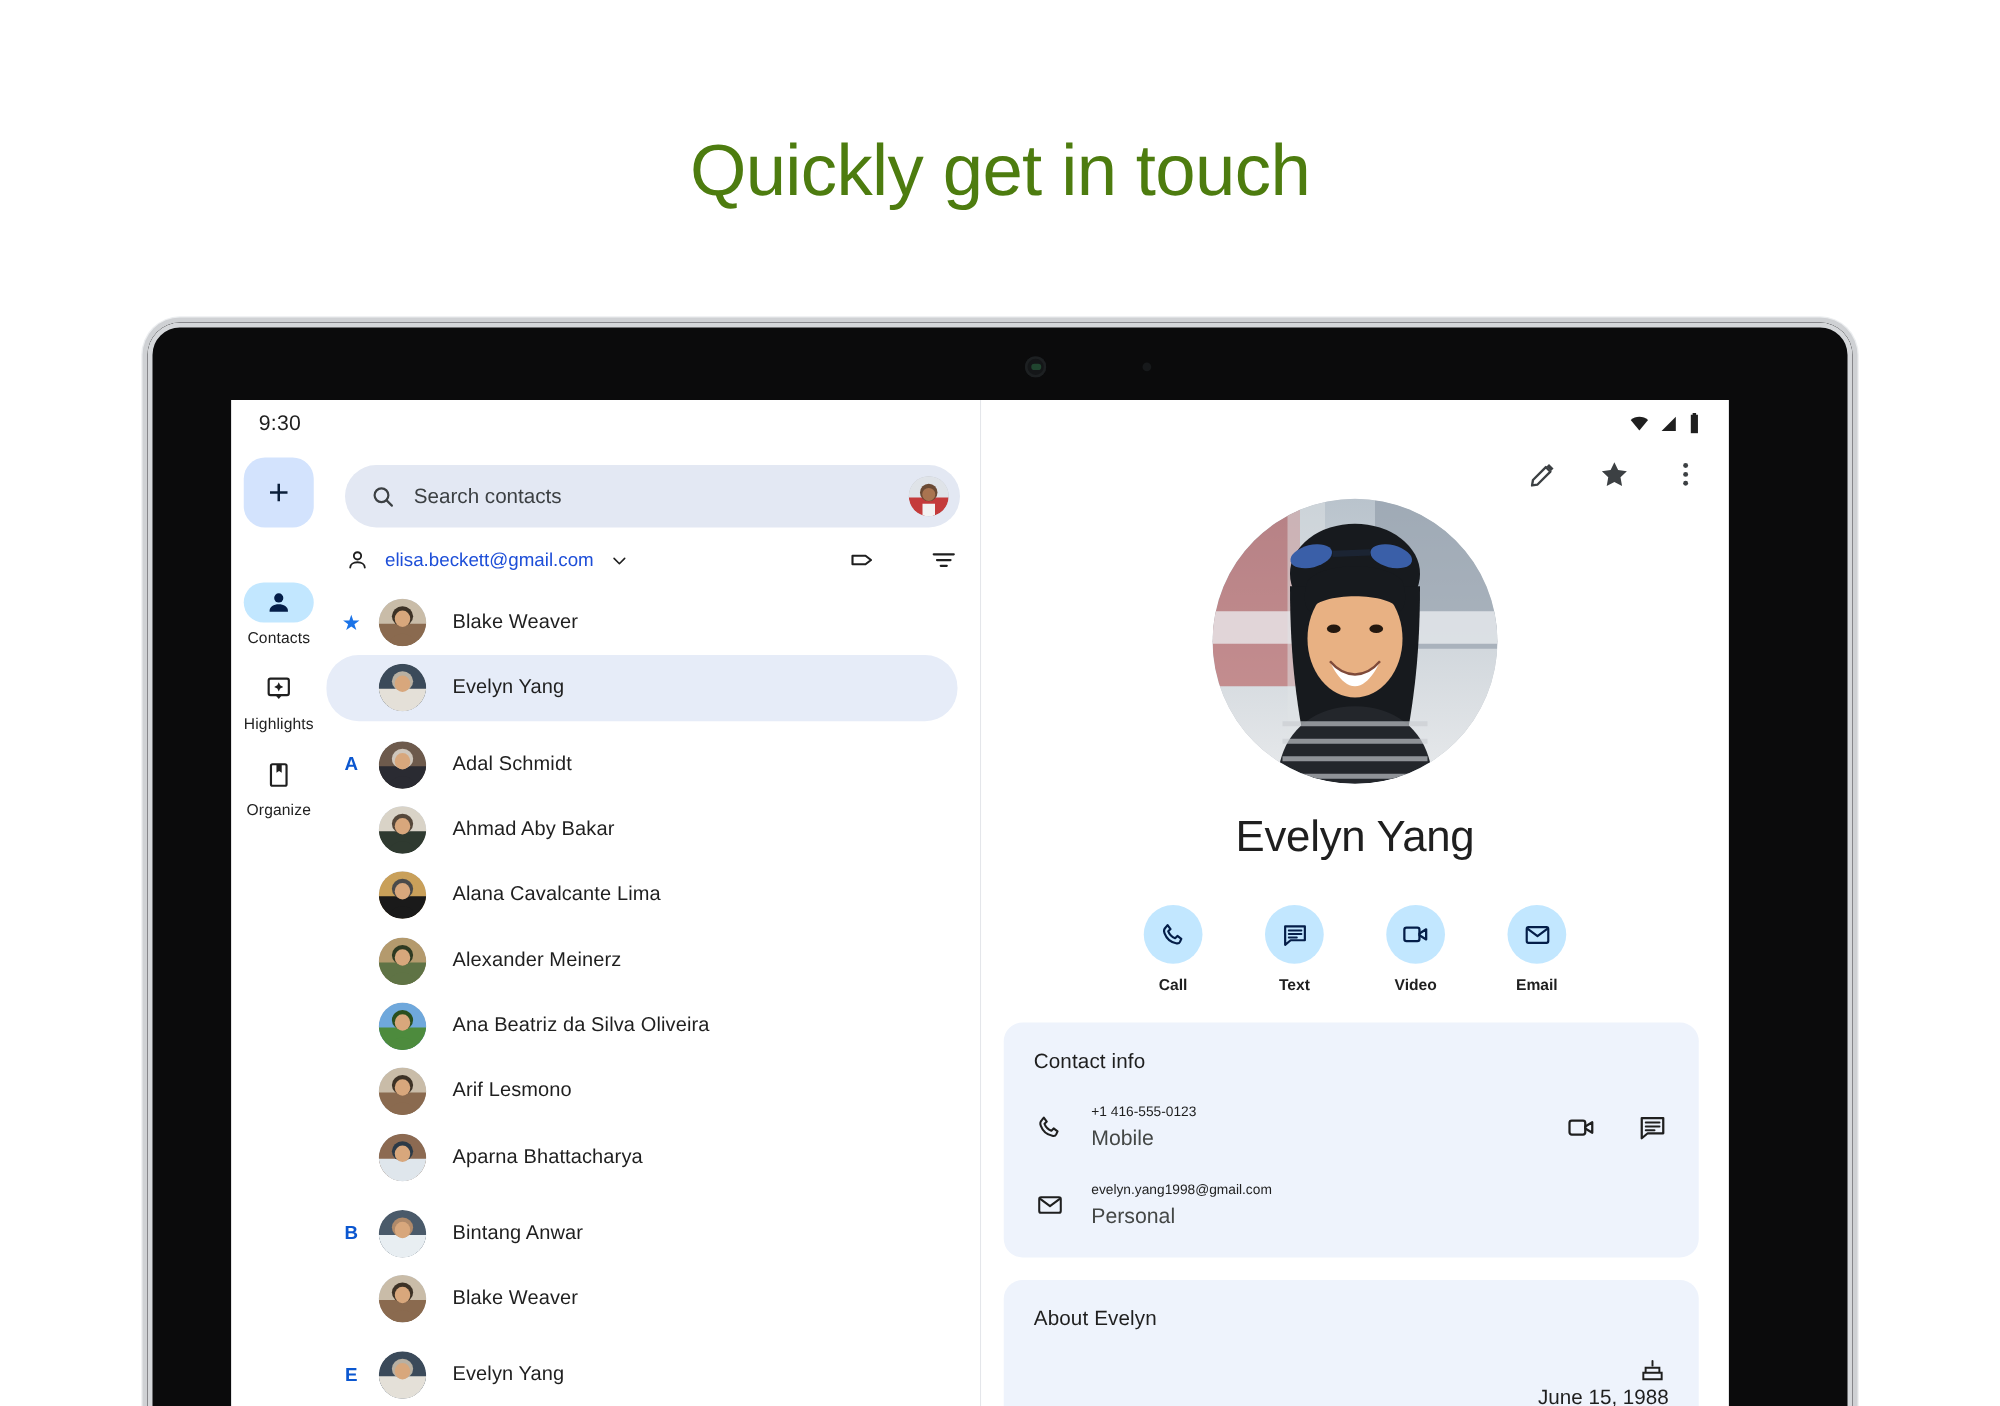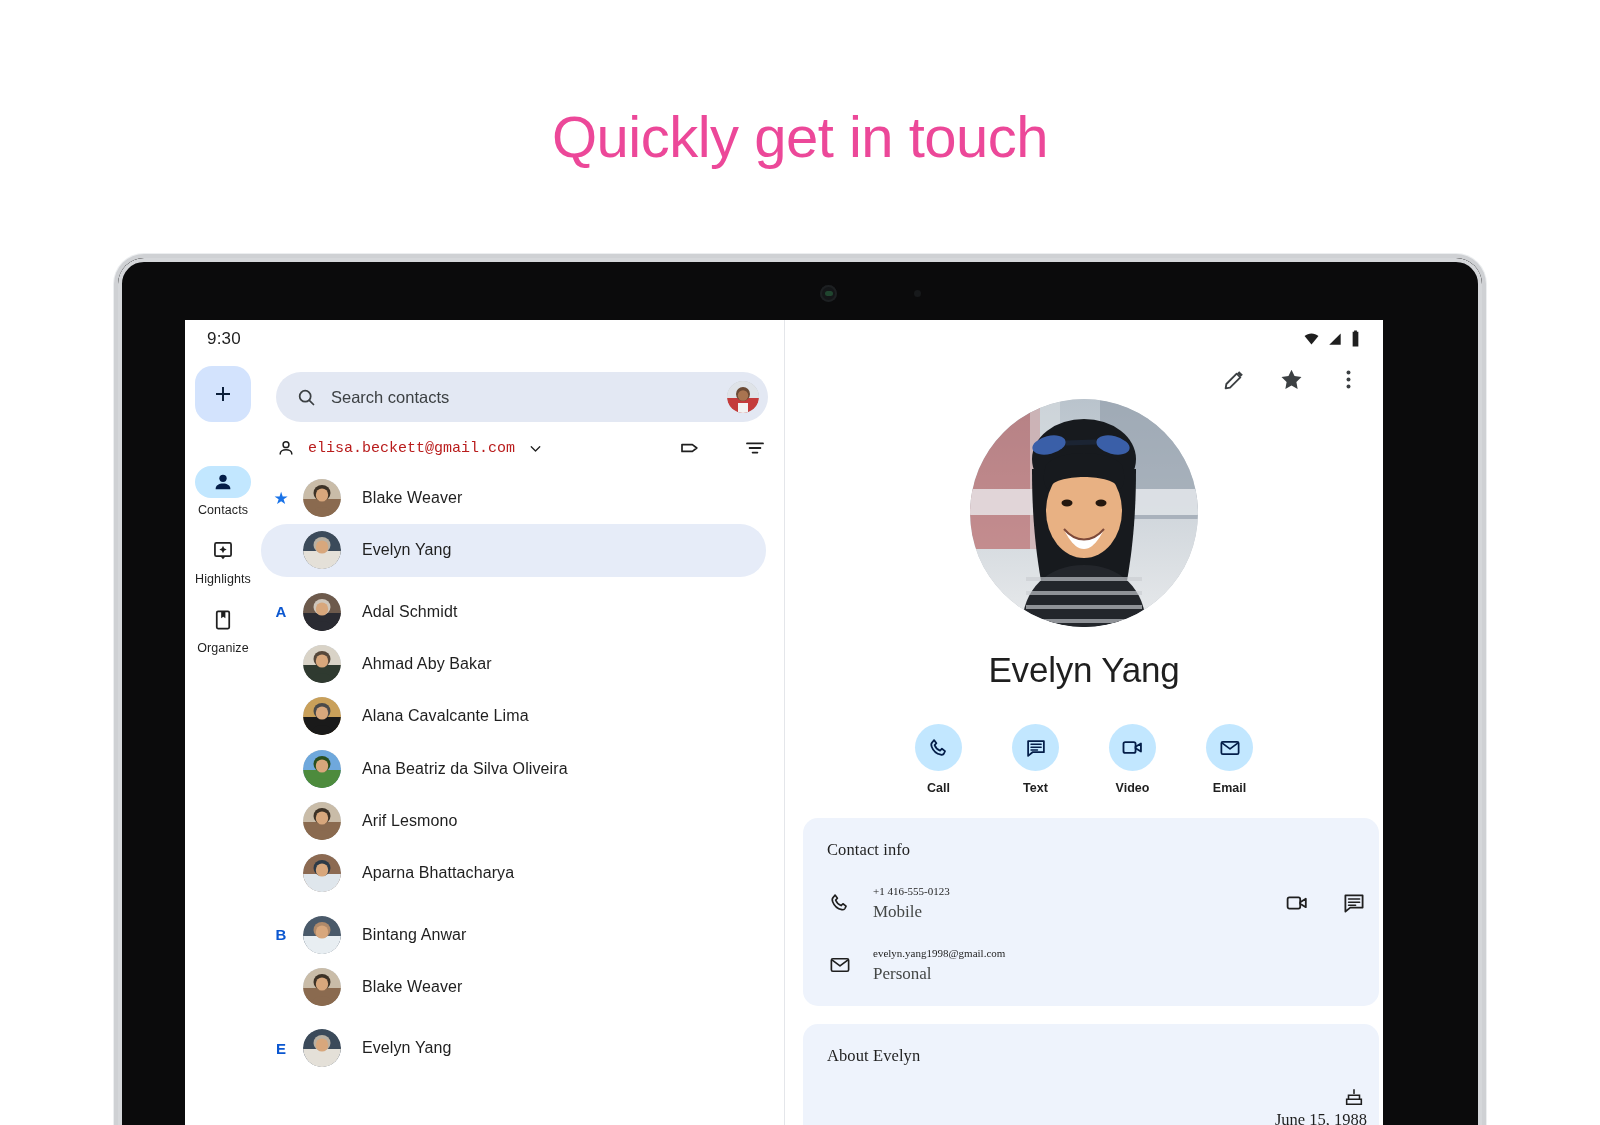--- a/index.html
+++ b/index.html
@@ -11,21 +11,21 @@
   }
 
   
   .headline {
     position: absolute;
     top: 104px; left: 0; right: 0;
     text-align: center;
     font-size: 58px;
     font-weight: 400;
     letter-spacing: -0.5px;
-    color: #ec4899;
+    color: #4d7c0f;
     line-height: 1.15;
   }
 
   
   .device {
     position: absolute;
     left: 118px; top: 258px;
     width: 1364px; height: 880px;
     background: #0b0b0c;
     border-radius: 26px 26px 0 0;
@@ -150,21 +150,21 @@
 
   
   .account-row {
     position: absolute;
     left: 91px; top: 112px;
     width: 492px;
     height: 32px;
     display: flex; align-items: center;
   }
   .account-chip { display: flex; align-items: center; gap: 12px; cursor: pointer; }
-  .account-email { font-size: 15px; color: #b91c1c; font-family: Liberation Mono, monospace; }
+  .account-email { font-size: 15px; color: #1d4ed8; }
   .account-actions { margin-left: auto; display: flex; align-items: center; gap: 38px; }
   .icon-btn { cursor: pointer; display: flex; align-items: center; justify-content: center; width: 26px; height: 26px;}
 
   
   .contact-list {
     position: absolute;
     left: 76px; top: 152px;
     right: 0; bottom: 0;
     overflow: hidden;
   }
@@ -256,25 +256,24 @@
     display: flex; align-items: center; justify-content: center;
   }
   .qa-label {
     margin-top: 10px;
     font-size: 12.5px;
     color: #1f1f1f;
   }
 
   .card {
     position: absolute;
-    left: 18px; right: 4px;
+    left: 18px; right: 24px;
     background: #eef3fc;
     border-radius: 15px;
-    padding: 22px 12px 24px 24px;
-    font-family: Liberation Serif, serif;
+    padding: 22px 24px 24px 24px;
   }
   .card.contact-info { top: 498px; height: 188px; }
   .card.about { top: 704px; height: 120px; border-radius: 15px 15px 0 0;}
   .card-title { font-size: 16.5px; color: #1f1f1f; letter-spacing: 0.1px; }
 
   .info-row {
     display: flex; align-items: center;
     margin-top: 25px;
   }
   .info-ico { width: 26px; flex: 0 0 26px; display: flex; align-items: center; justify-content: center; }
@@ -489,20 +488,39 @@
                 <g clip-path="url(#cc4)">
                   <rect width="38" height="38" fill="#c9a05a"></rect>
                   <rect y="20" width="38" height="18" fill="#1a1a1a"></rect>
                   <ellipse cx="19" cy="14" rx="8.5" ry="8" fill="#4a4a4a"></ellipse>
                   <ellipse cx="19" cy="16" rx="6.2" ry="6.6" fill="#d8a77c"></ellipse>
                   <path d="M8 38c0-6 5-10 11-10s11 4 11 10z" fill="#1a1a1a"></path>
                 </g>
               </svg>
             </div>
             <div class="c-name">Alana Cavalcante Lima</div>
+          </div>
+          <div class="contact-row">
+            <div class="c-avatar">
+              <svg class="ph" viewBox="0 0 38 38">
+                <defs>
+                  <clipPath id="cc5">
+                    <circle cx="19" cy="19" r="19"></circle>
+                  </clipPath>
+                </defs>
+                <g clip-path="url(#cc5)">
+                  <rect width="38" height="38" fill="#b49a6d"></rect>
+                  <rect y="20" width="38" height="18" fill="#5f7345"></rect>
+                  <ellipse cx="19" cy="14" rx="8.5" ry="8" fill="#2e3a22"></ellipse>
+                  <ellipse cx="19" cy="16" rx="6.2" ry="6.6" fill="#d8a77c"></ellipse>
+                  <path d="M8 38c0-6 5-10 11-10s11 4 11 10z" fill="#5f7345"></path>
+                </g>
+              </svg>
+            </div>
+            <div class="c-name">Alexander Meinerz</div>
           </div>
           <div class="contact-row">
             <div class="c-avatar">
               <svg class="ph" viewBox="0 0 38 38">
                 <defs>
                   <clipPath id="cc6">
                     <circle cx="19" cy="19" r="19"></circle>
                   </clipPath>
                 </defs>
                 <g clip-path="url(#cc6)">

